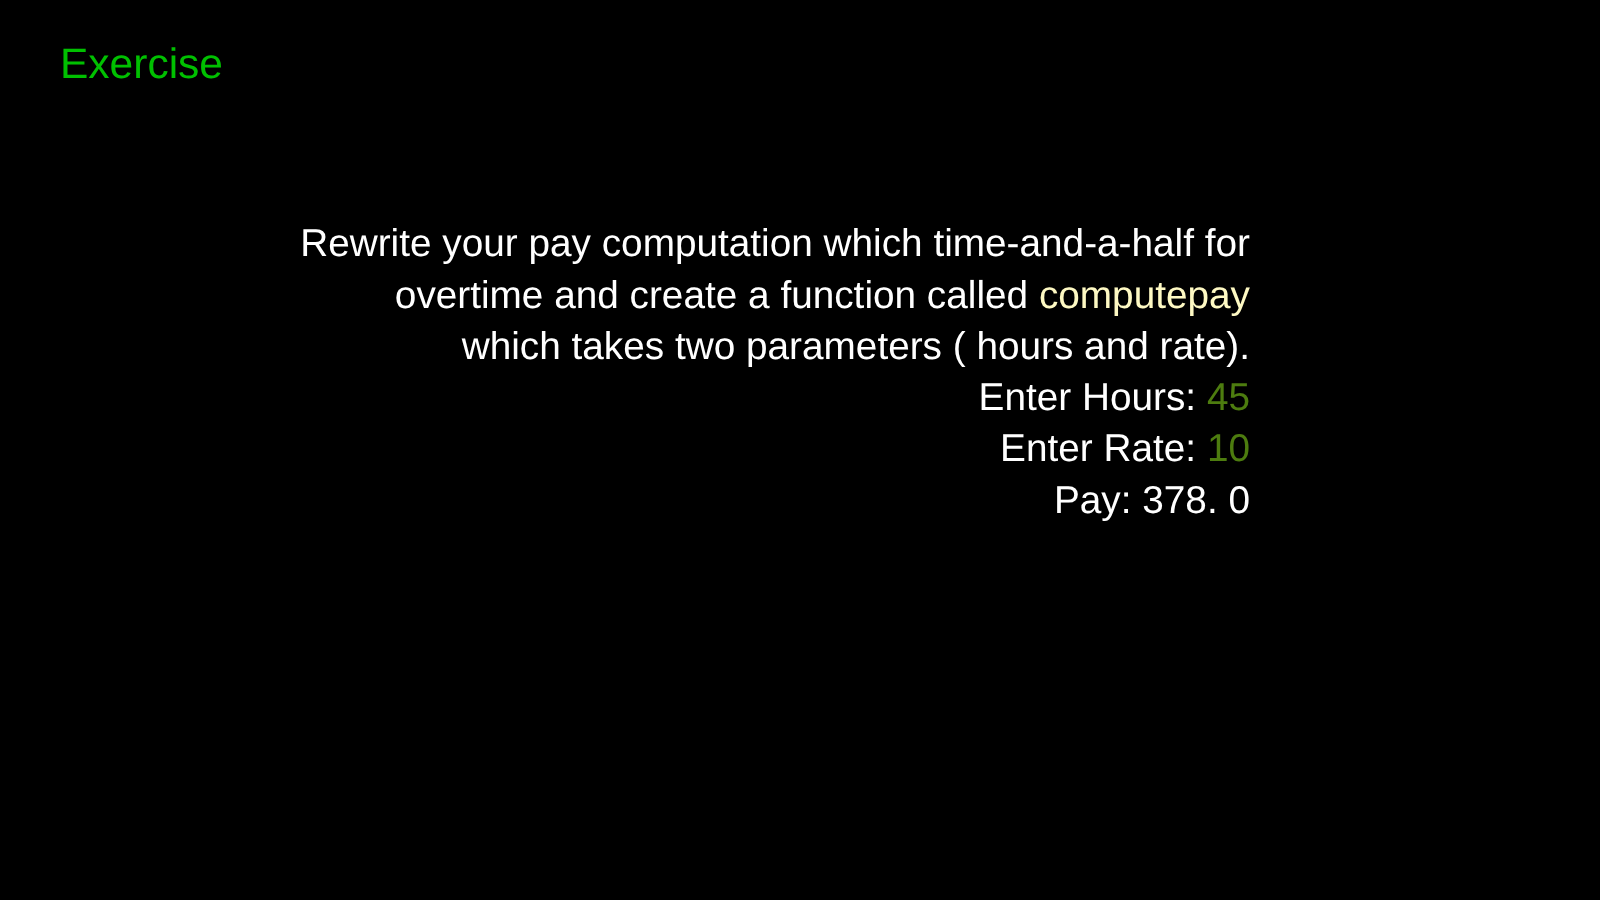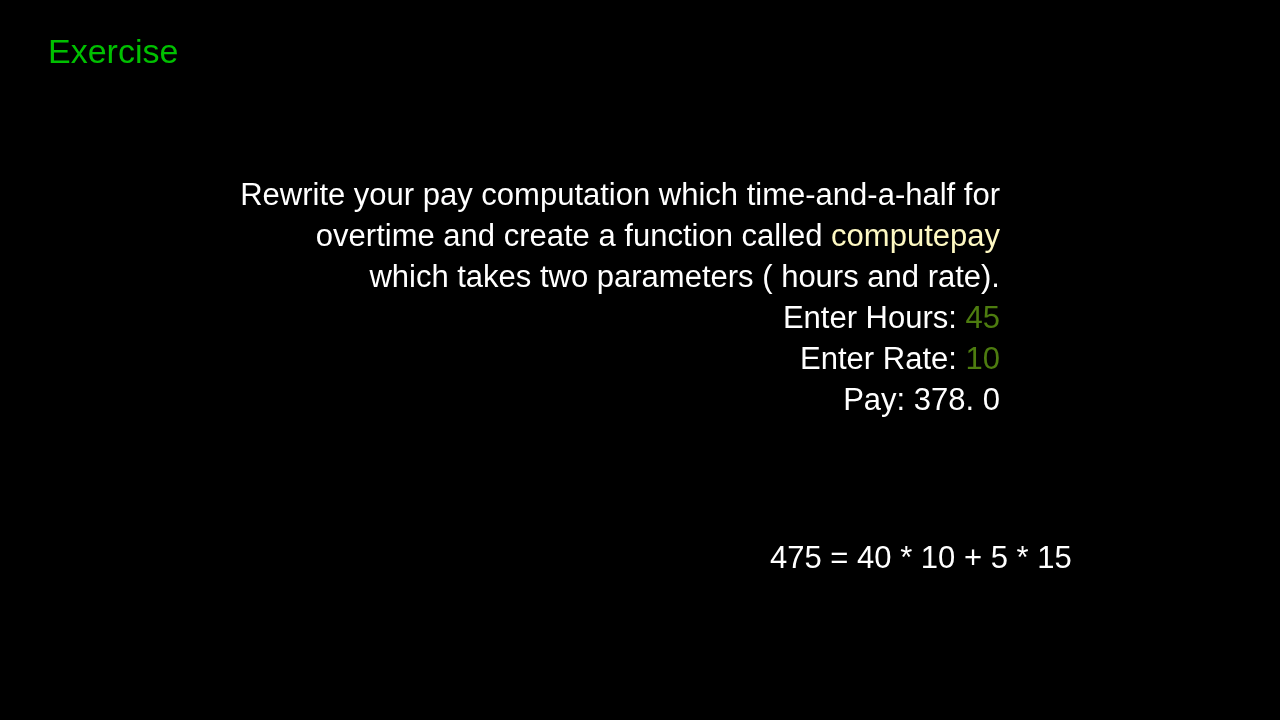--- a/index.html
+++ b/index.html
@@ -55,15 +55,14 @@
 
   <div class="title">Exercise</div>
 
   <div class="body-block">
     <span>Rewrite your pay computation which time-and-a-half for overtime and create a function called </span><span class="green">computepay</span><span> which takes two parameters ( hours and  rate).</span><br>
     <span>Enter Hours: </span><span class="yellow">45</span><br>
     <span>Enter Rate: </span><span class="yellow">10</span><br>
     <span>Pay: </span><span>378. 0</span>
   </div>
 
-  <div class="calc-line">475 = 40 * 10 + 5 * 15</div>
 
 </div>
 
 </body></html>

